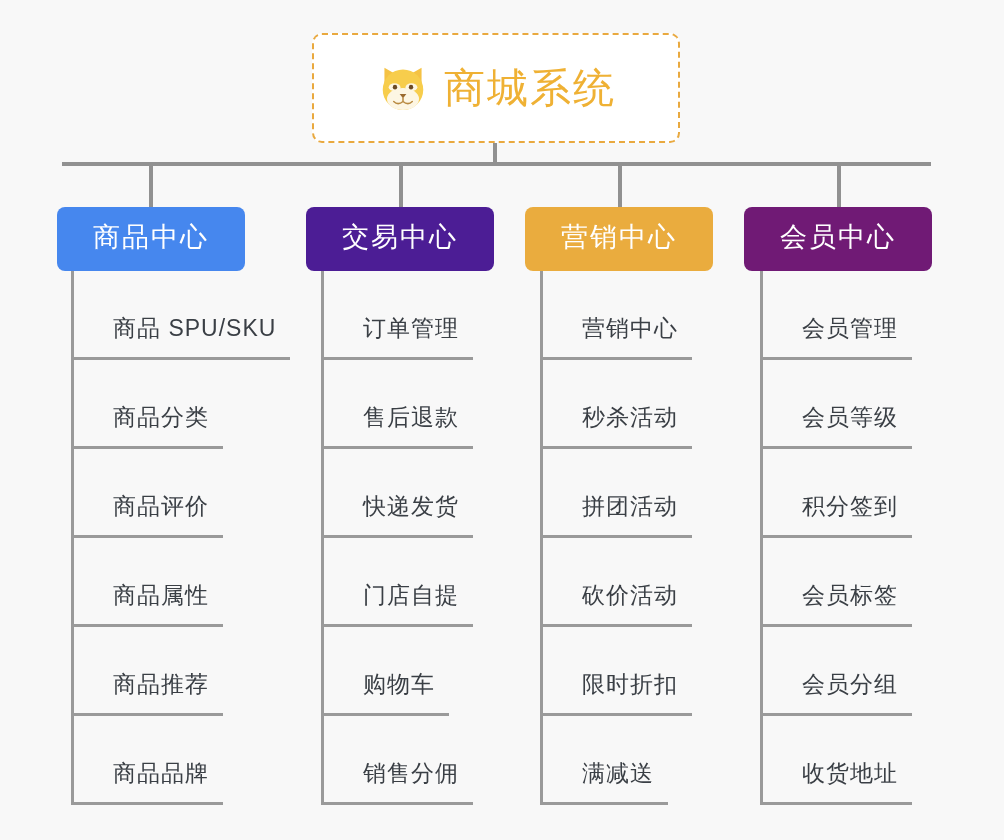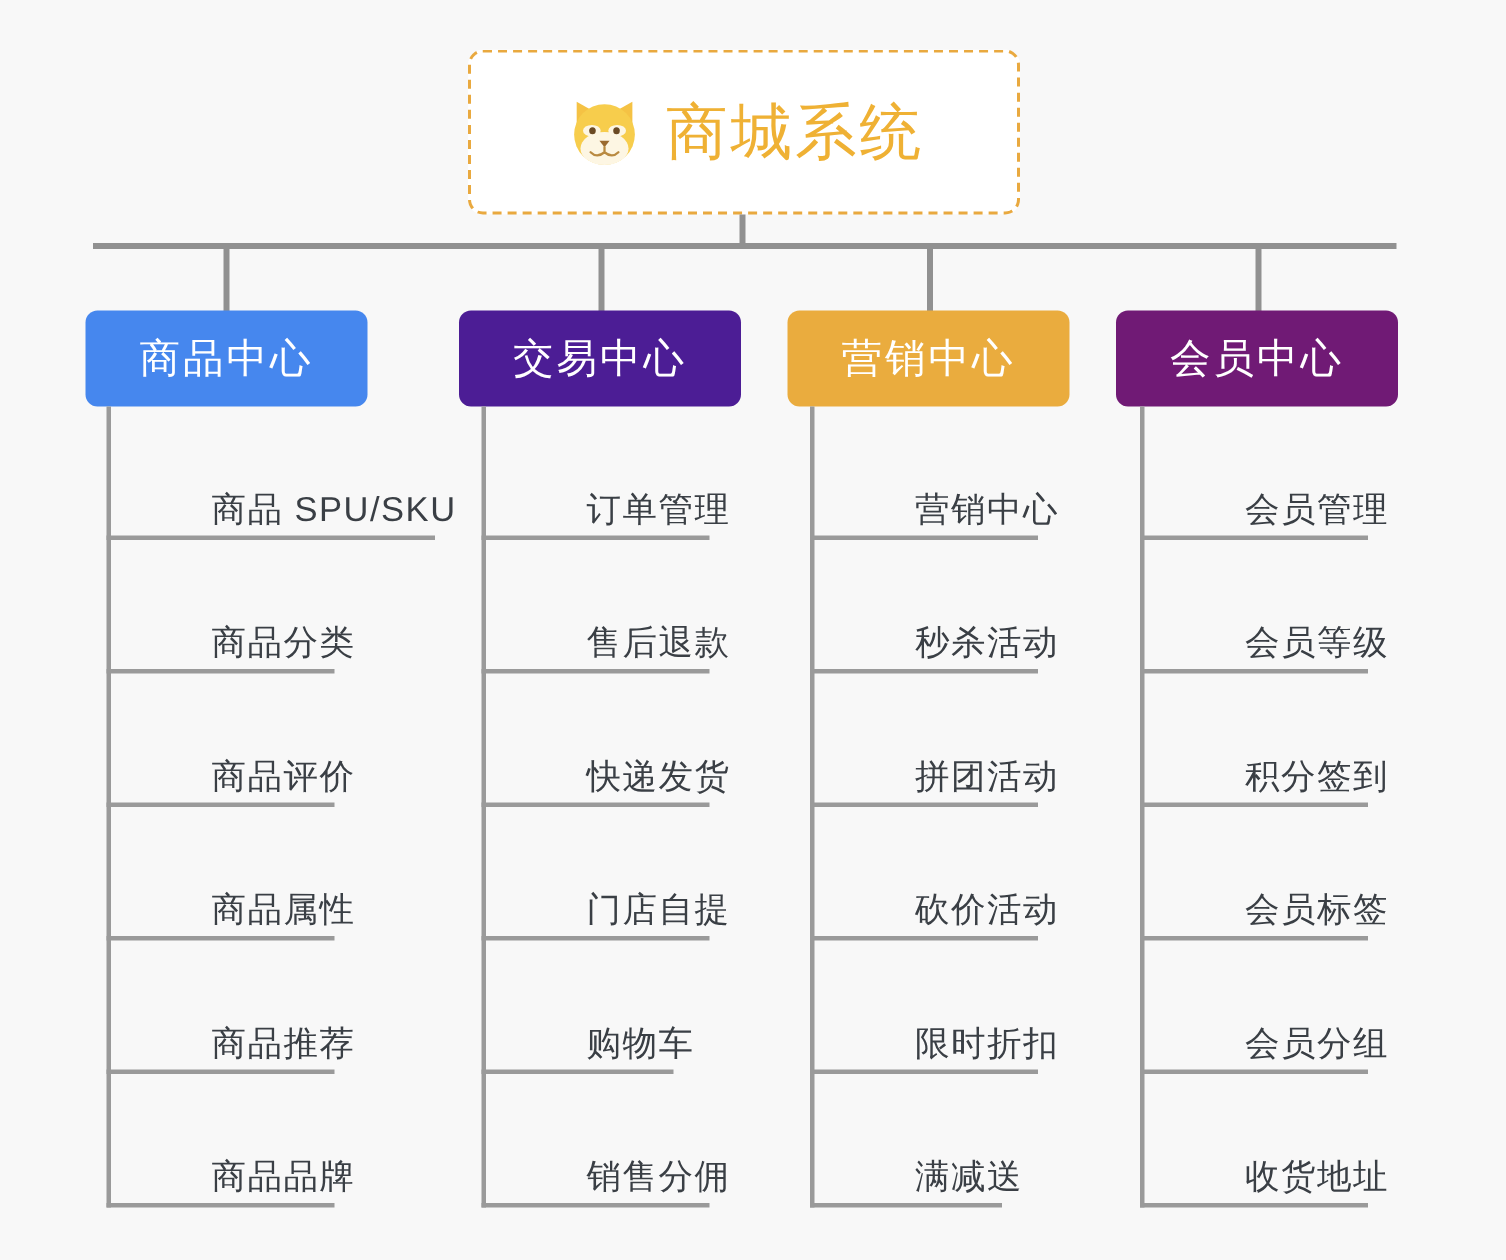--- a/index.html
+++ b/index.html
@@ -88,20 +88,21 @@
     align-items: center;
     justify-content: center;
   }
 
   .cat-label {
     font-size: 27px;
     color: #ffffff;
     letter-spacing: 2px;
     line-height: 1;
     white-space: nowrap;
+    font-family: Liberation Mono, monospace;
   }
 
   
   .leaf-col {
     position: absolute;
     top: 271px;
   }
 
   .leaf-spine {
     position: absolute;
@@ -126,24 +127,23 @@
     left: 0;
     bottom: 0;
     height: 3px;
     background: #9a9a9a;
   }
 
   .leaf-text {
     font-size: 23px;
     color: #3a3f45;
     line-height: 1;
-    padding-bottom: 9px;
+    padding-bottom: 20px;
     white-space: nowrap;
     letter-spacing: 1px;
-    margin-left: 28px;
   }
 </style>
 <style>.leaf-item::after{width:var(--uw,160px);}</style></head>
 <body>
 
 <div id="diagram">
 
   <div class="root-node">
     <svg class="root-icon" viewBox="0 0 64 64">
 

